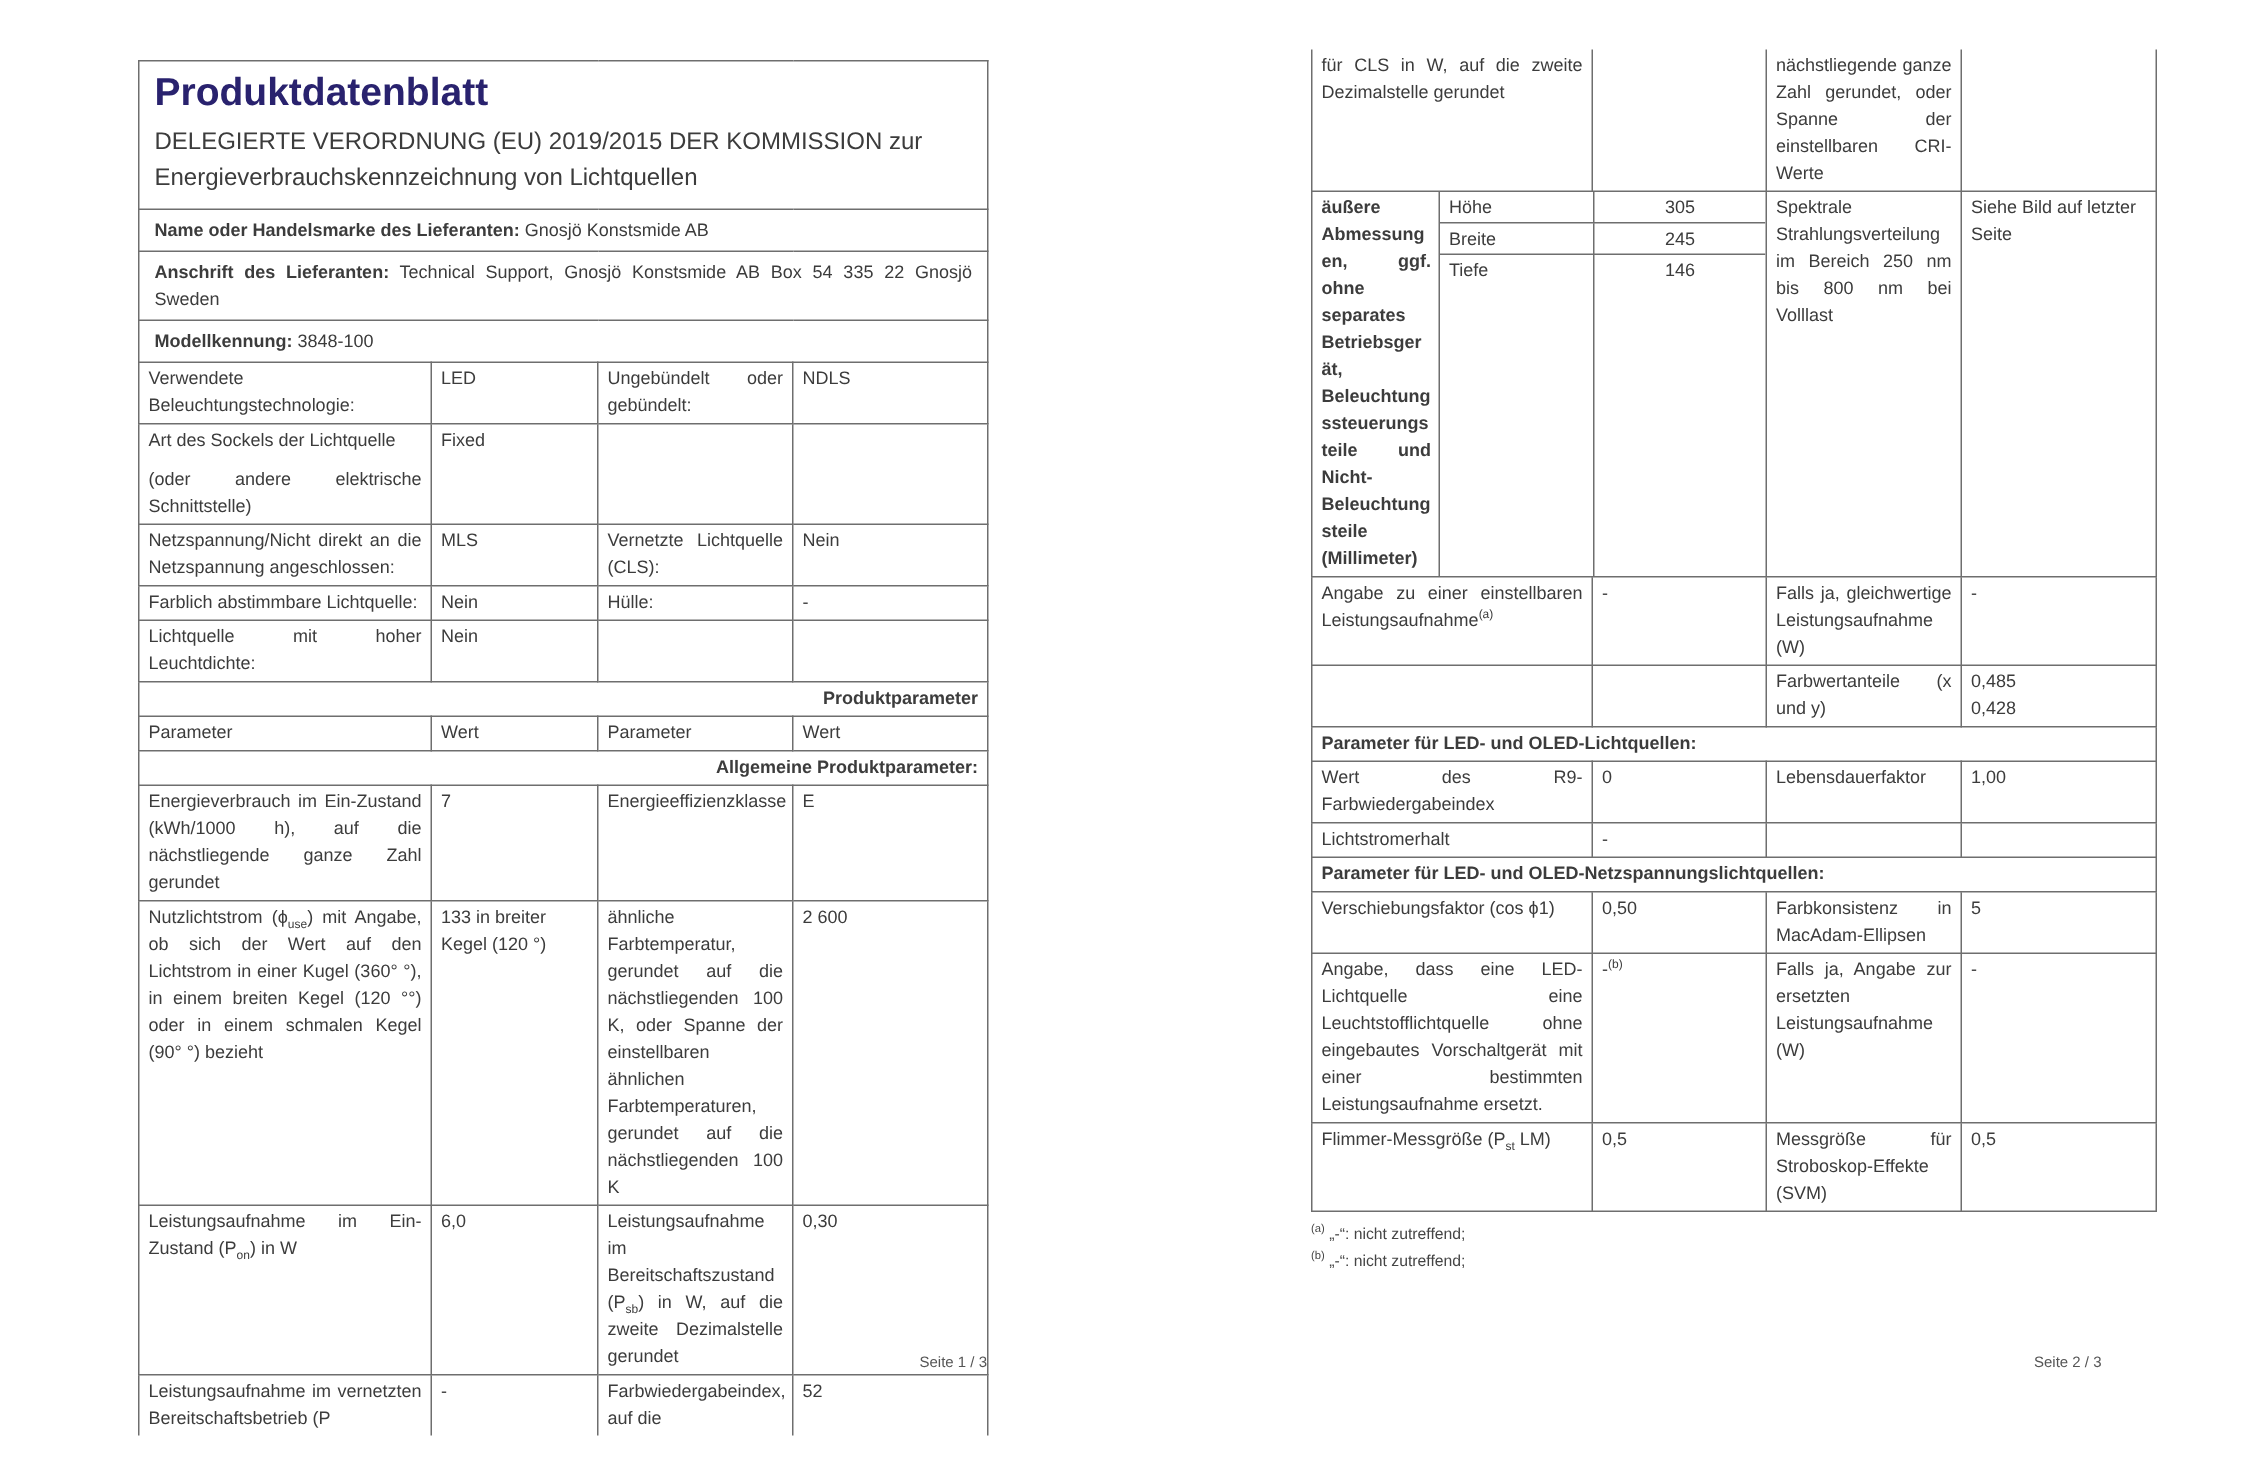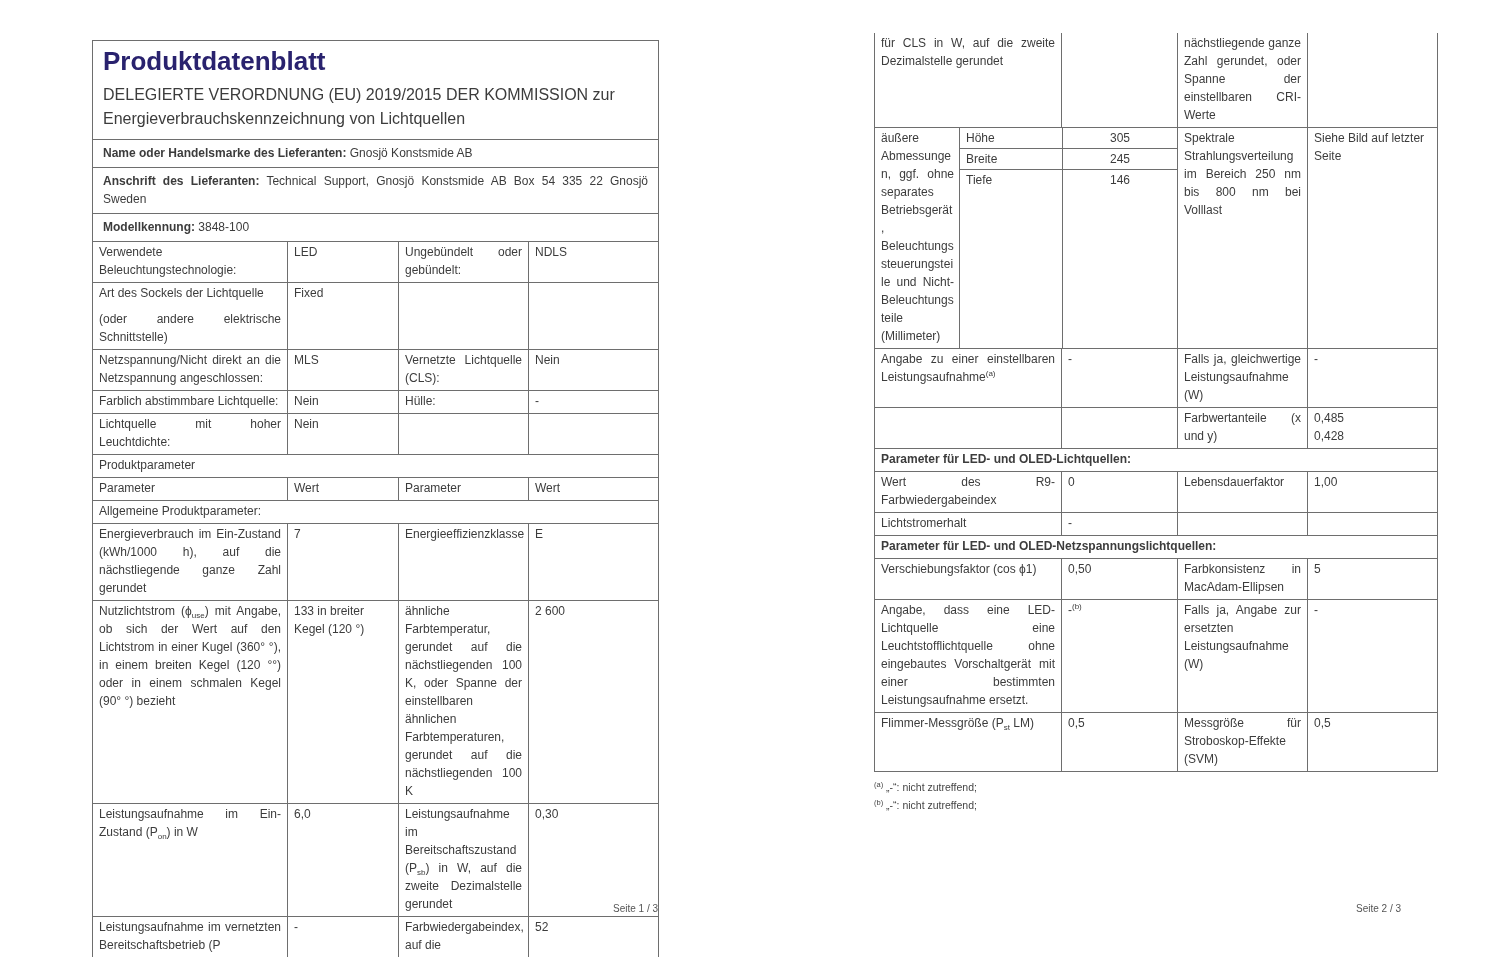--- a/index.html
+++ b/index.html
@@ -22,41 +22,41 @@
   }
   
   #page1 col.c1 { width:195px; } #page1 col.c2 { width:111px; }
   #page1 col.c3 { width:130px; } #page1 col.c4 { width:130px; }
   #page2 col.c1 { width:187px; } #page2 col.c2 { width:116px; }
   #page2 col.c3 { width:130px; } #page2 col.c4 { width:130px; }
 
   .lb { text-align:justify; hyphens:auto; }
   .vl { text-align:left; }
   .sh { font-weight:bold; }
-  .shc { font-weight:normal; text-align:left; }
+  .shc { font-weight:bold; text-align:right; }
   tr.cut td { border-bottom:none; }
   tr.first td { border-top:none; }
 
   
   .head-cell { padding:6px 10px 8px 10px !important; }
   .doc-title { color:#29226e; font-size:26px; font-weight:bold; line-height:1.15; letter-spacing:0; }
   .doc-sub { font-size:16px; line-height:1.5; margin-top:6px; }
   .info-cell { padding:4px 10px 5px 10px !important; }
   .info-cell b { font-weight:bold; }
   .p2gap { margin-top:8px; }
 
   sub { font-size:8px; line-height:0; }
   sup { font-size:8px; line-height:0; }
 
   
   td.dims-cell { padding:0 !important; }
   .dims-grid { display:grid; grid-template-columns:85px 1fr 115px; grid-template-rows:auto auto 1fr; height:100%; }
   .dims-label {
     grid-row:1/4; grid-column:1; border-right:1px solid #6e6e6e;
-    padding:1px 5px 3px 6px; text-align:justify; overflow-wrap:anywhere; hyphens:auto;
+    padding:1px 5px 3px 6px; text-align:justify; overflow-wrap:anywhere; hyphens:auto;font-weight:bold;
   }
   .dims-sub { grid-column:2; padding:1px 6px; border-bottom:1px solid #6e6e6e; }
   .dims-val { grid-column:3; padding:1px 6px; border-left:1px solid #6e6e6e; border-bottom:1px solid #6e6e6e; text-align:center; }
   .dims-sub.lastrow, .dims-val.lastrow { border-bottom:none; }
 
   .footnotes { font-size:10.5px; margin-top:6px; line-height:1.75; color:#454545; }
   .footnotes sup { font-size:7.5px; }
 
   .page-footer {
     position:absolute; top:903px; font-size:10px; color:#555; text-align:right;

